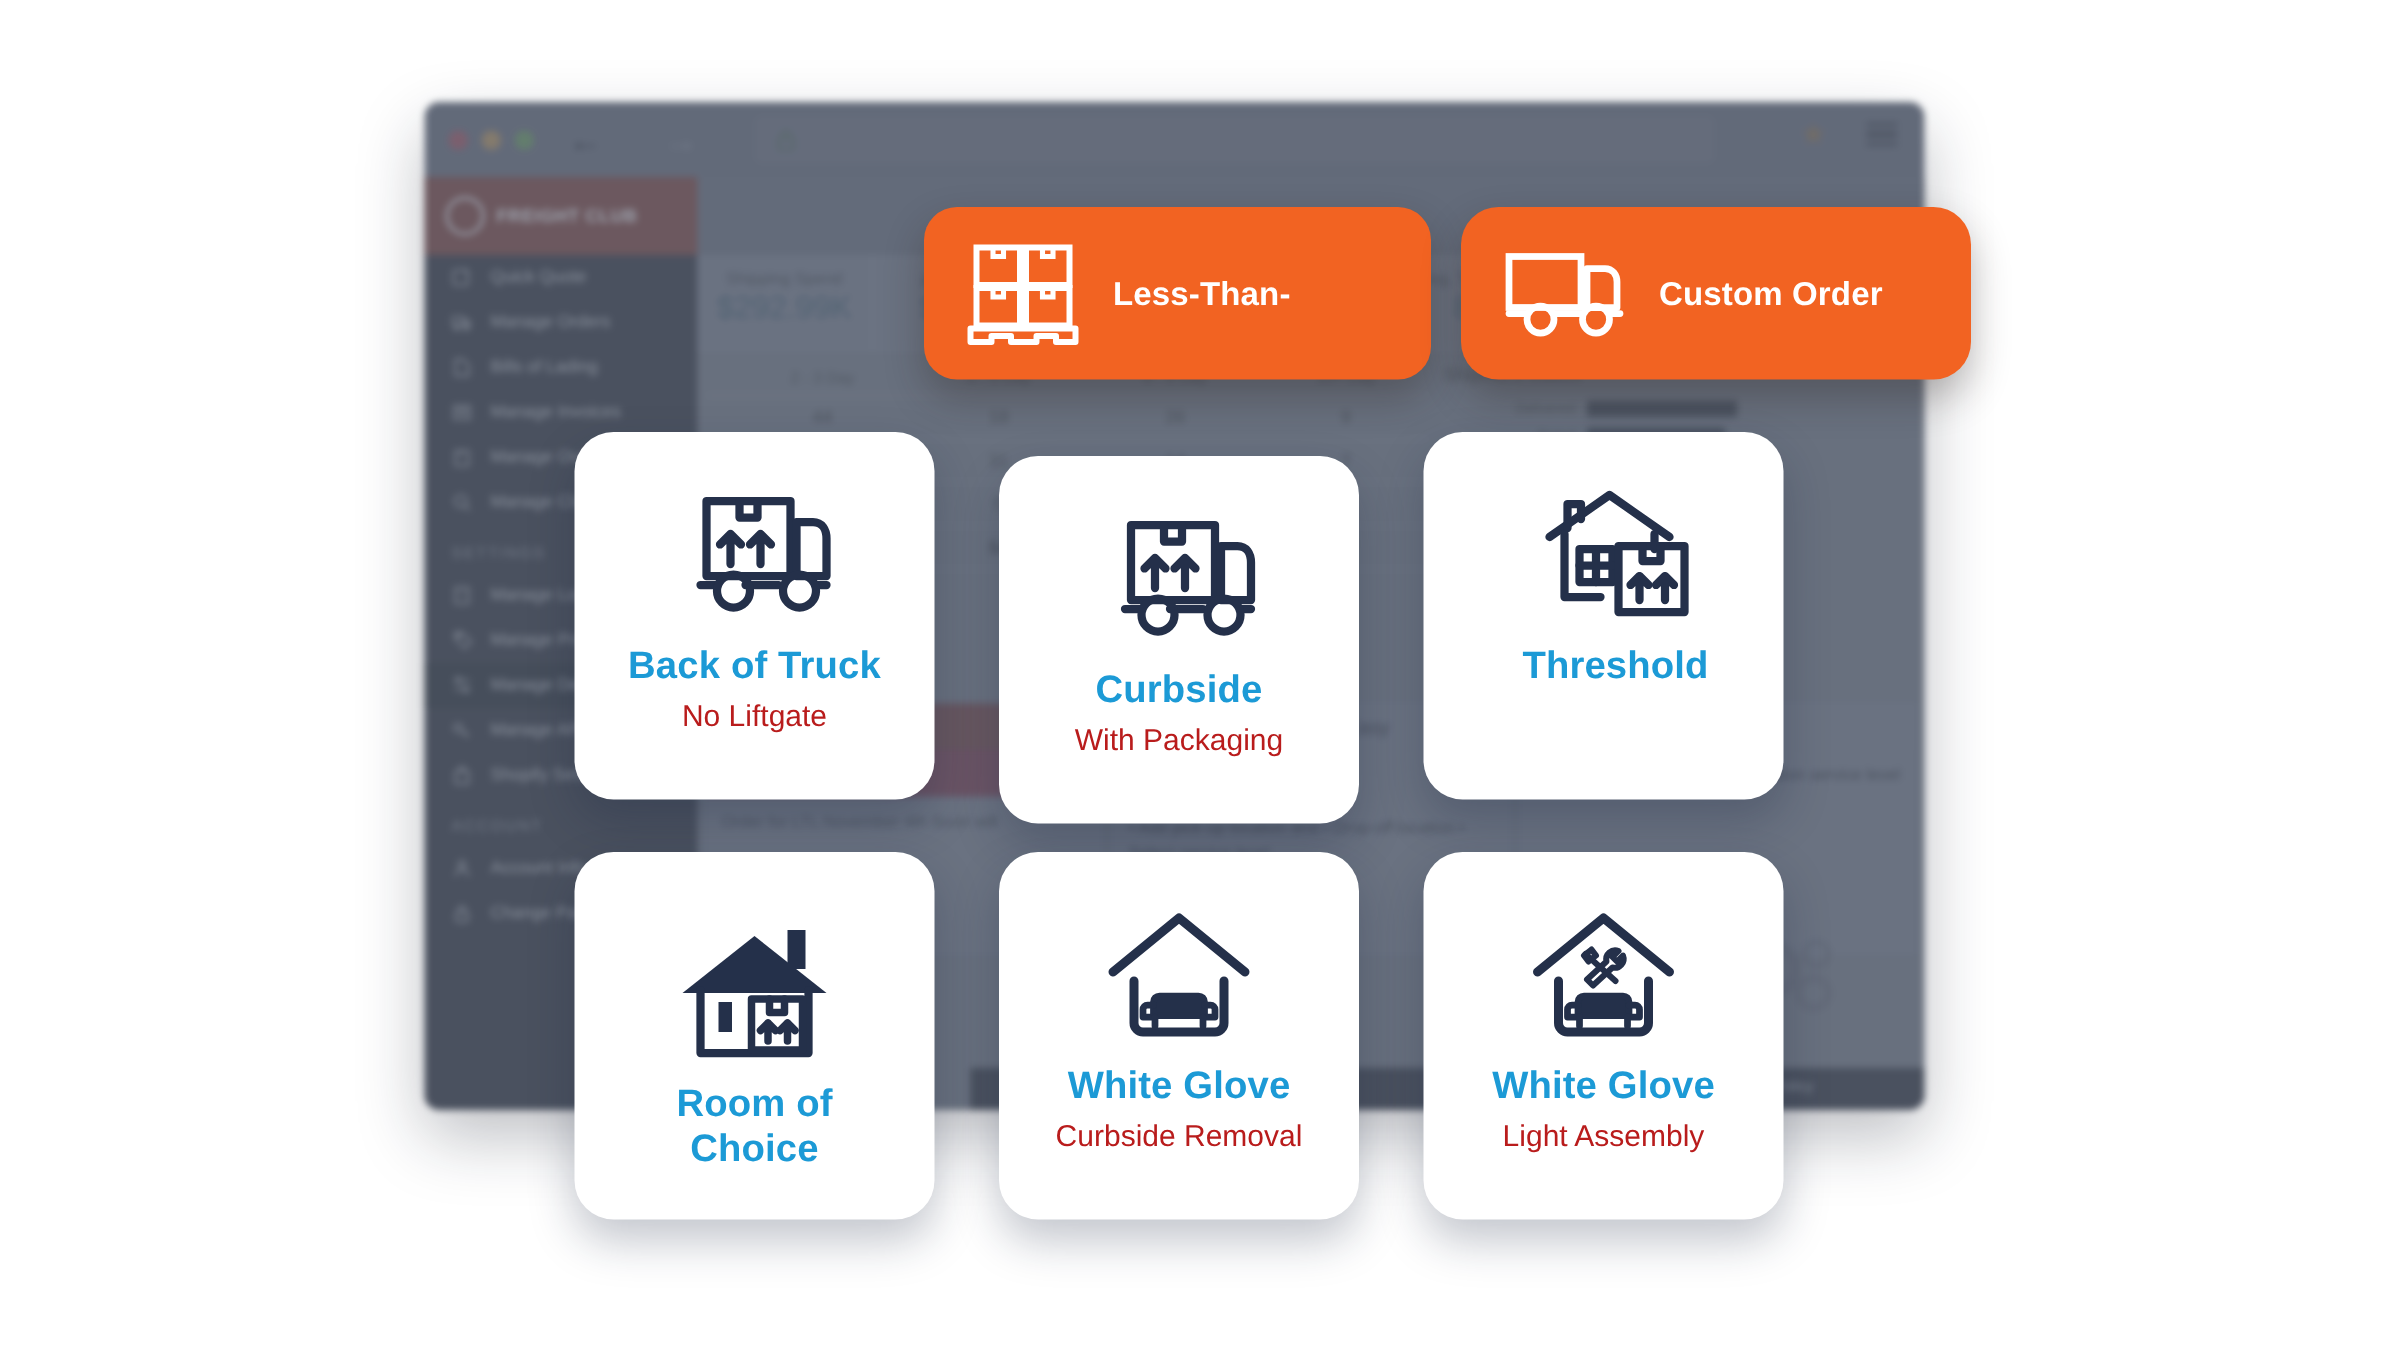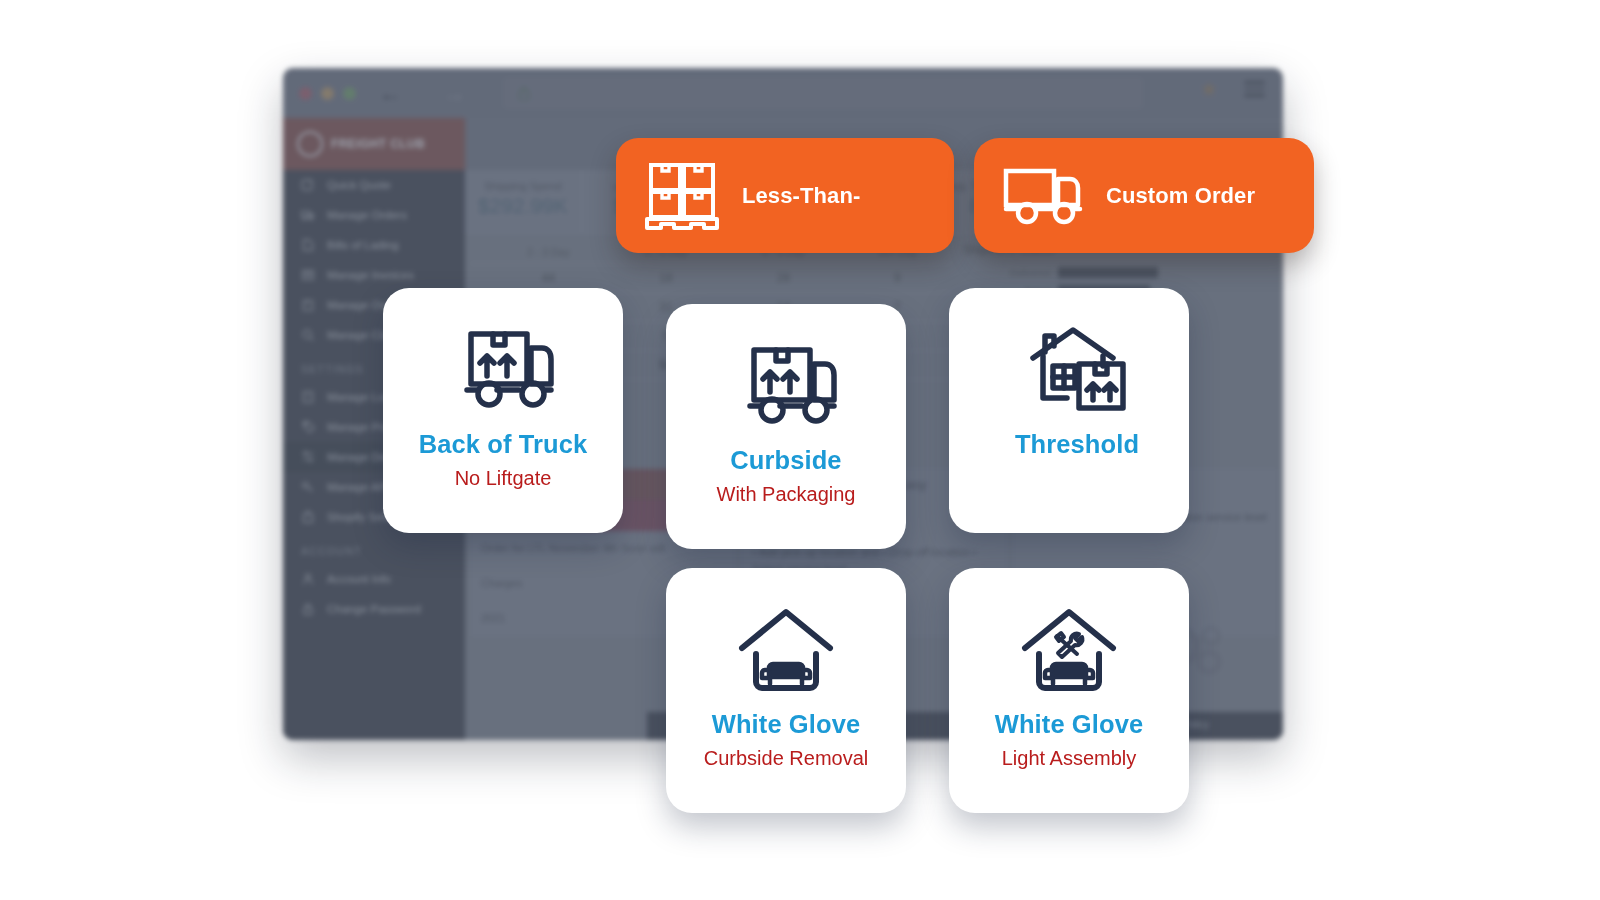--- a/index.html
+++ b/index.html
@@ -541,20 +541,42 @@
           <path d="M72 40v10h12V40"></path>
           <path d="M70 76V60M70 60l-6 6M70 60l6 6"></path>
           <path d="M87 76V60M87 60l-6 6M87 60l6 6"></path>
         </g>
       </svg>
     </div>
     <div class="card-title">Threshold</div>
     <div class="card-sub"></div>
   </div>
 
+  <div class="card two-line" id="card-room">
+    <div class="card-ico">
+      <svg width="108" height="96" viewBox="0 0 108 96">
+        <path d="M54 8L102 46H6z" fill="#24304A"></path>
+        <path d="M76 4h12v26H76z" fill="#24304A"></path>
+        <g fill="none" stroke="#24304A" stroke-width="5.5" stroke-linejoin="round" stroke-linecap="round">
+          <path d="M18 44v42h72V44"></path>
+        </g>
+        <rect x="30" y="52" width="9" height="20" fill="#24304A"></rect>
+        <g fill="none" stroke="#24304A" stroke-width="5" stroke-linejoin="round" stroke-linecap="round">
+          <rect x="52" y="50" width="34" height="34"></rect>
+          <path d="M64 50v9h10v-9"></path>
+          <path d="M63 78V66M63 66l-5 5M63 66l5 5"></path>
+          <path d="M76 78V66M76 66l-5 5M76 66l5 5"></path>
+        </g>
+      </svg>
+    </div>
+    <div class="card-title">
+      <span>Room of</span><br>
+      <span>Choice</span>
+    </div>
+  </div>
 
   <div class="card" id="card-wg1">
     <div class="card-ico">
       <svg width="104" height="96" viewBox="0 0 104 96">
         <g fill="none" stroke="#24304A" stroke-width="6" stroke-linejoin="round" stroke-linecap="round">
           <path d="M8 44L52 8l44 36"></path>
           <path d="M22 50v28a6 6 0 0 0 6 6h48a6 6 0 0 0 6-6V50"></path>
         </g>
         <g fill="none" stroke="#24304A" stroke-width="4.5" stroke-linejoin="round" stroke-linecap="round">
           <path d="M39 60h26a4 4 0 0 1 4 4v9H35v-9a4 4 0 0 1 4-4z" fill="#24304A"></path>

